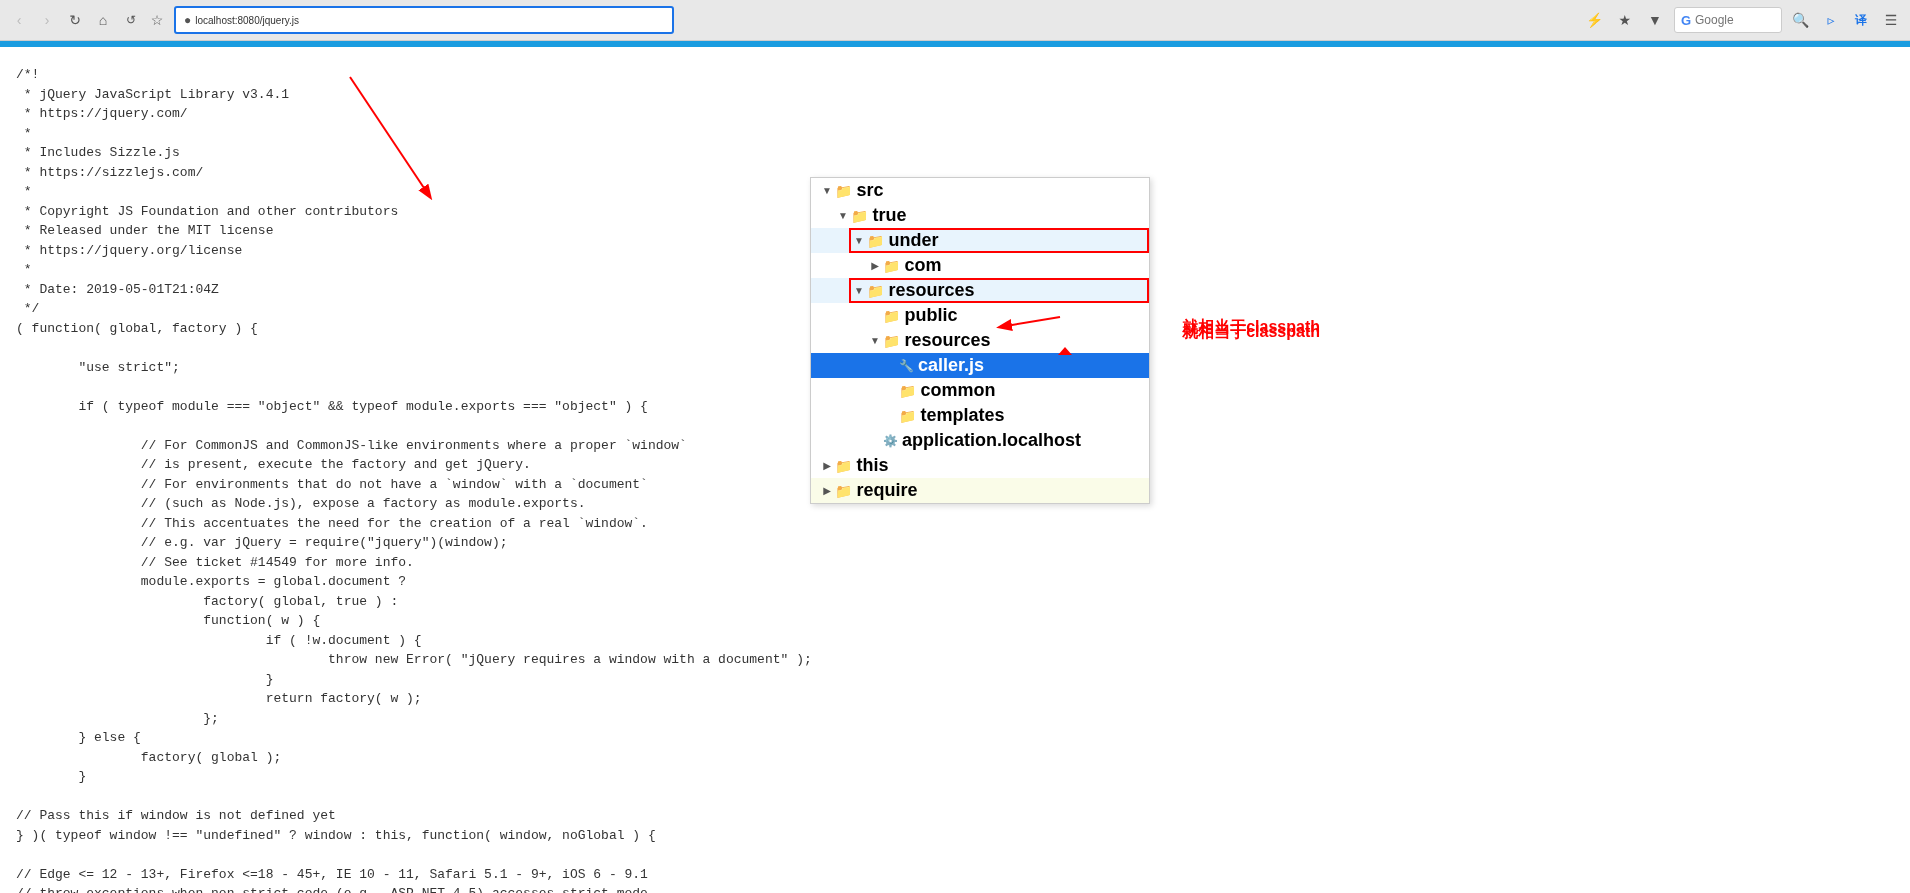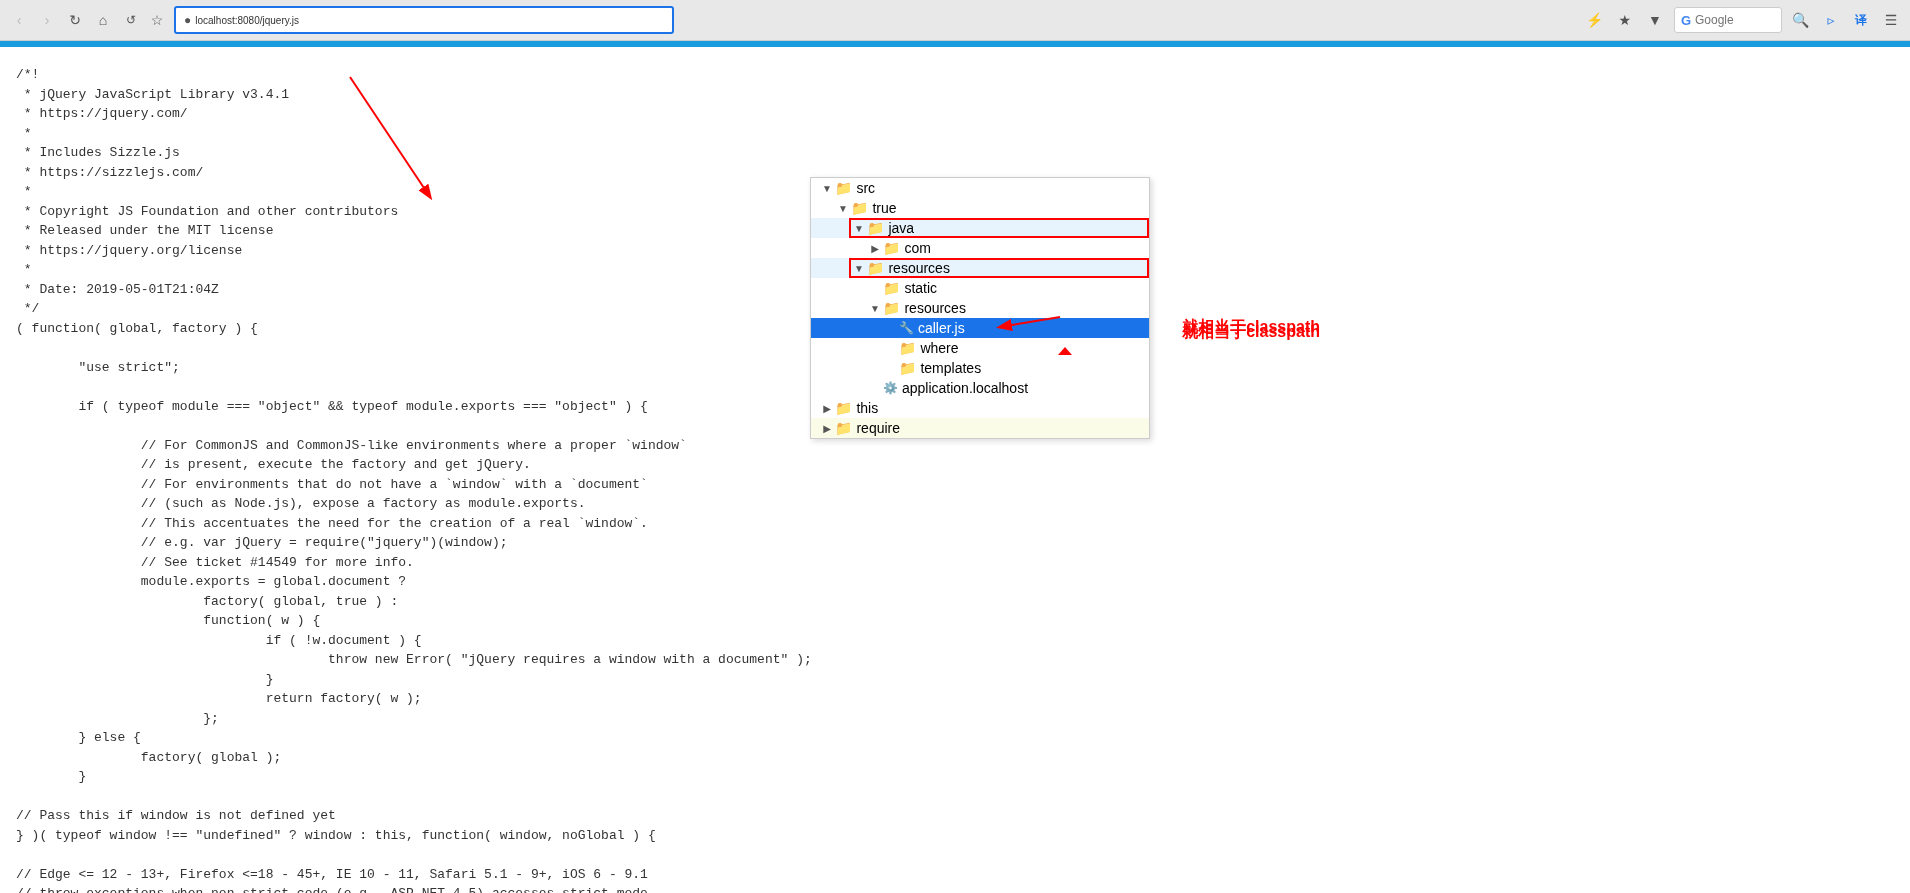--- a/index.html
+++ b/index.html
@@ -118,21 +118,21 @@
     .tree-chevron {
       width: 16px; font-size: 10px; color: #555; display: inline-block; text-align: center;
     }
     .tree-item.selected .tree-chevron { color: white; }
     .folder-icon {
       margin-right: 4px; font-size: 14px;
     }
     .file-icon {
       margin-right: 4px; font-size: 12px;
     }
-    .tree-label { font-size: 14px; }
+    .tree-label { font-size: 18px; font-weight: bold; }
     .indent-1 { padding-left: 8px; }
     .indent-2 { padding-left: 24px; }
     .indent-3 { padding-left: 40px; }
     .indent-4 { padding-left: 56px; }
     .indent-5 { padding-left: 72px; }
 
     
     .annotation-label {
       position: absolute;
       color: red;
@@ -251,21 +251,21 @@
     <div class="tree-item indent-2">
       <span class="tree-chevron">▼</span>
       <span class="folder-icon">📁</span>
       <span class="tree-label">true</span>
     </div>
 
     <div style="position:relative;">
       <div class="tree-item indent-3" style="background:#e8f4fd;">
         <span class="tree-chevron">▼</span>
         <span class="folder-icon">📁</span>
-        <span class="tree-label">java</span>
+        <span class="tree-label">under</span>
       </div>
       <div style="position:absolute;top:0;left:38px;right:0;bottom:0;border:2px solid red;pointer-events:none;"></div>
     </div>
 
     <div class="tree-item indent-4">
       <span class="tree-chevron">▶</span>
       <span class="folder-icon">📁</span>
       <span class="tree-label">com</span>
     </div>
 
@@ -274,39 +274,39 @@
         <span class="tree-chevron">▼</span>
         <span class="folder-icon">📁</span>
         <span class="tree-label">resources</span>
       </div>
       <div style="position:absolute;top:0;left:38px;right:0;bottom:0;border:2px solid red;pointer-events:none;"></div>
     </div>
 
     <div class="tree-item indent-4">
       <span class="tree-chevron"></span>
       <span class="folder-icon">📁</span>
-      <span class="tree-label">static</span>
+      <span class="tree-label">public</span>
     </div>
 
     <div class="tree-item indent-4">
       <span class="tree-chevron">▼</span>
       <span class="folder-icon">📁</span>
       <span class="tree-label">resources</span>
     </div>
 
     <div class="tree-item indent-5 selected">
       <span class="tree-chevron"></span>
       <span class="file-icon">🔧</span>
       <span class="tree-label">caller.js</span>
     </div>
 
     <div class="tree-item indent-5">
       <span class="tree-chevron"></span>
       <span class="folder-icon">📁</span>
-      <span class="tree-label">where</span>
+      <span class="tree-label">common</span>
     </div>
 
     <div class="tree-item indent-5">
       <span class="tree-chevron"></span>
       <span class="folder-icon">📁</span>
       <span class="tree-label">templates</span>
     </div>
 
     <div class="tree-item indent-4">
       <span class="tree-chevron"></span>

